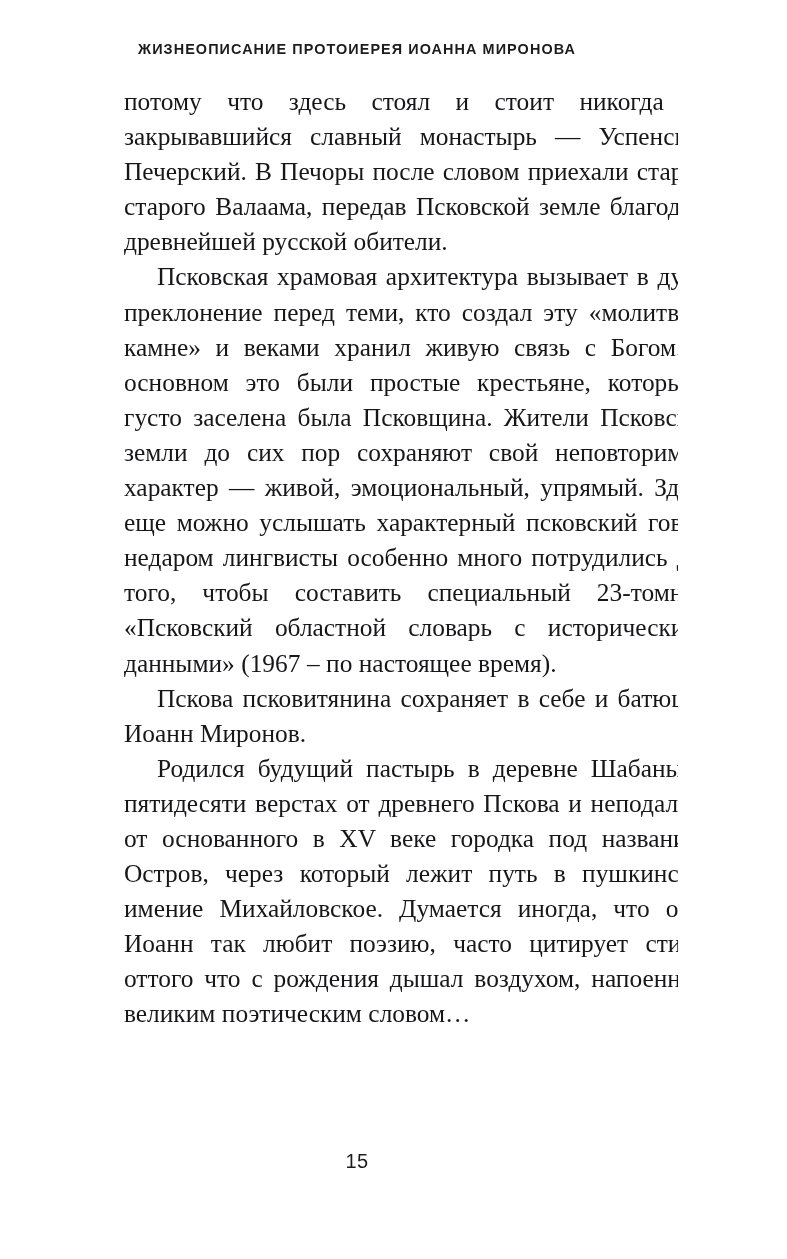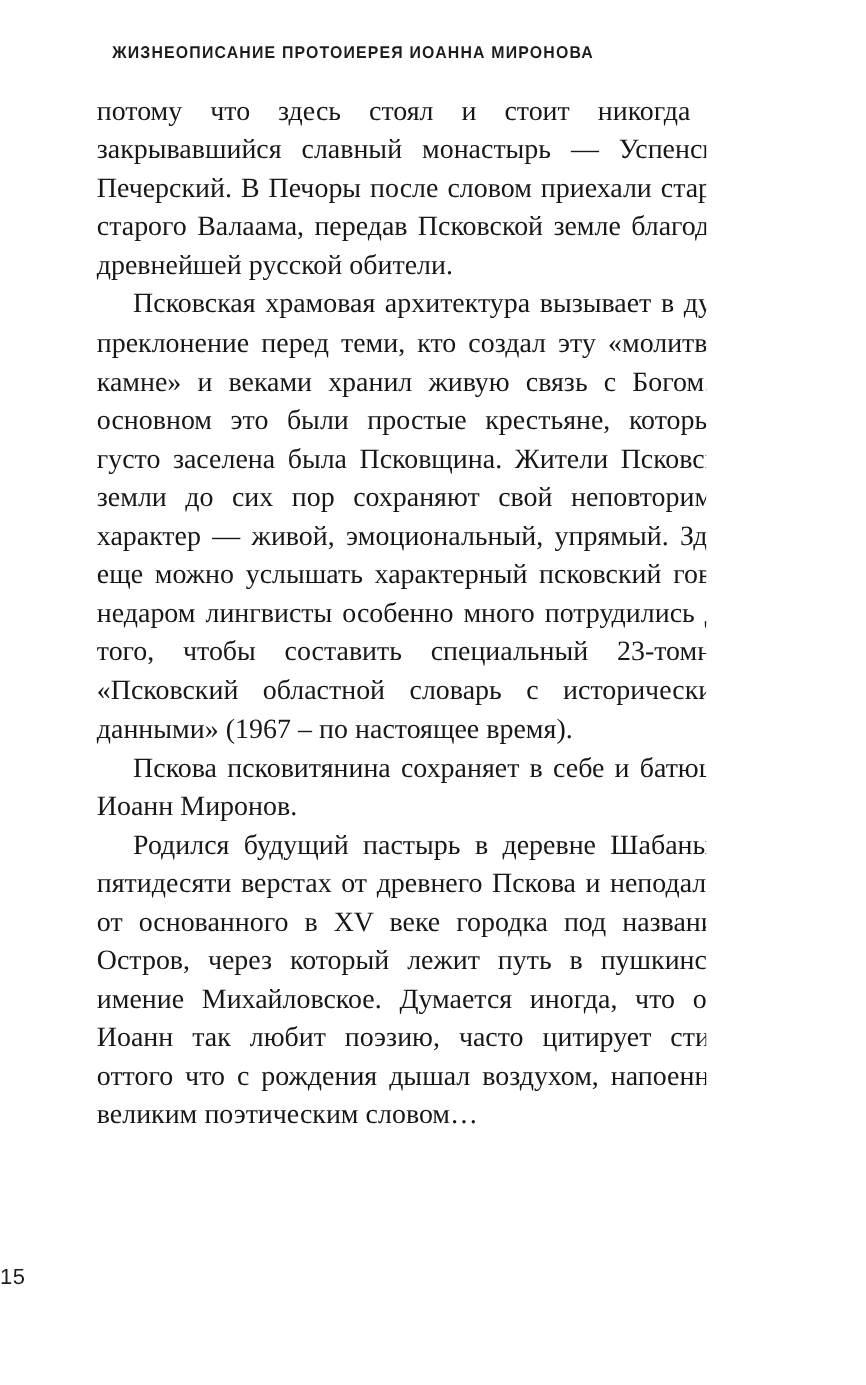--- a/index.html
+++ b/index.html
@@ -7,20 +7,21 @@
     padding: 0;
     background: #ffffff;
   }
   .page {
     position: relative;
     width: 642px;
     height: 1259px;
     background: #ffffff;
     overflow: hidden;
     box-sizing: border-box;
+    margin-left: 36px;
   }
   .running-head {
     position: absolute;
     left: 0;
     right: 0;
     top: 40px;
     text-align: center;
     font-family: "Liberation Sans Narrow", "Liberation Sans", sans-serif;
     font-size: 15.5px;
     font-weight: 600;
@@ -51,20 +52,21 @@
     word-spacing: 0.1px;
   }
   .text-block p.no-indent {
     text-indent: 0;
   }
   .folio {
     position: absolute;
     left: 0;
     right: 0;
     top: 1150px;
+    text-align: center;
     font-family: "Liberation Sans", sans-serif;
     font-size: 20px;
     font-weight: 400;
     color: #1c1c1c;
     letter-spacing: 0.4px;
   }
 </style>
 </head>
 <body>
 

